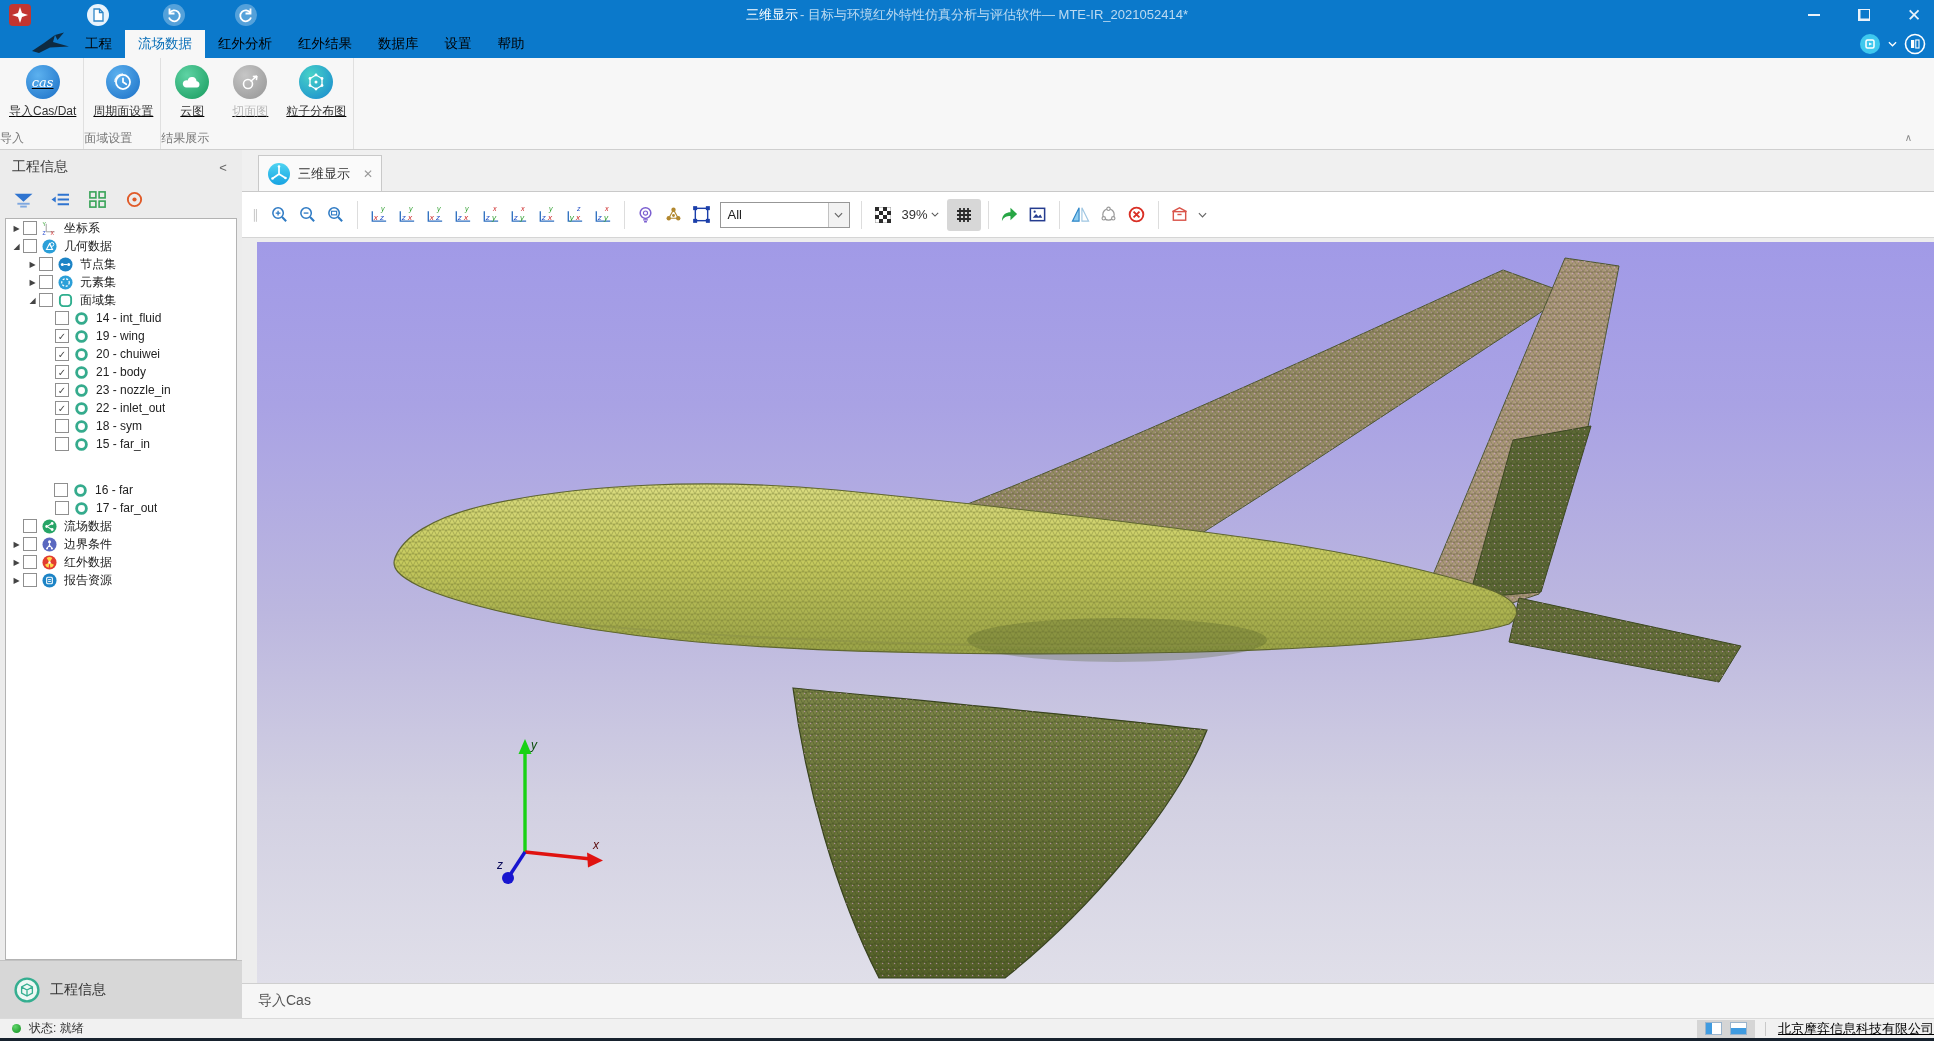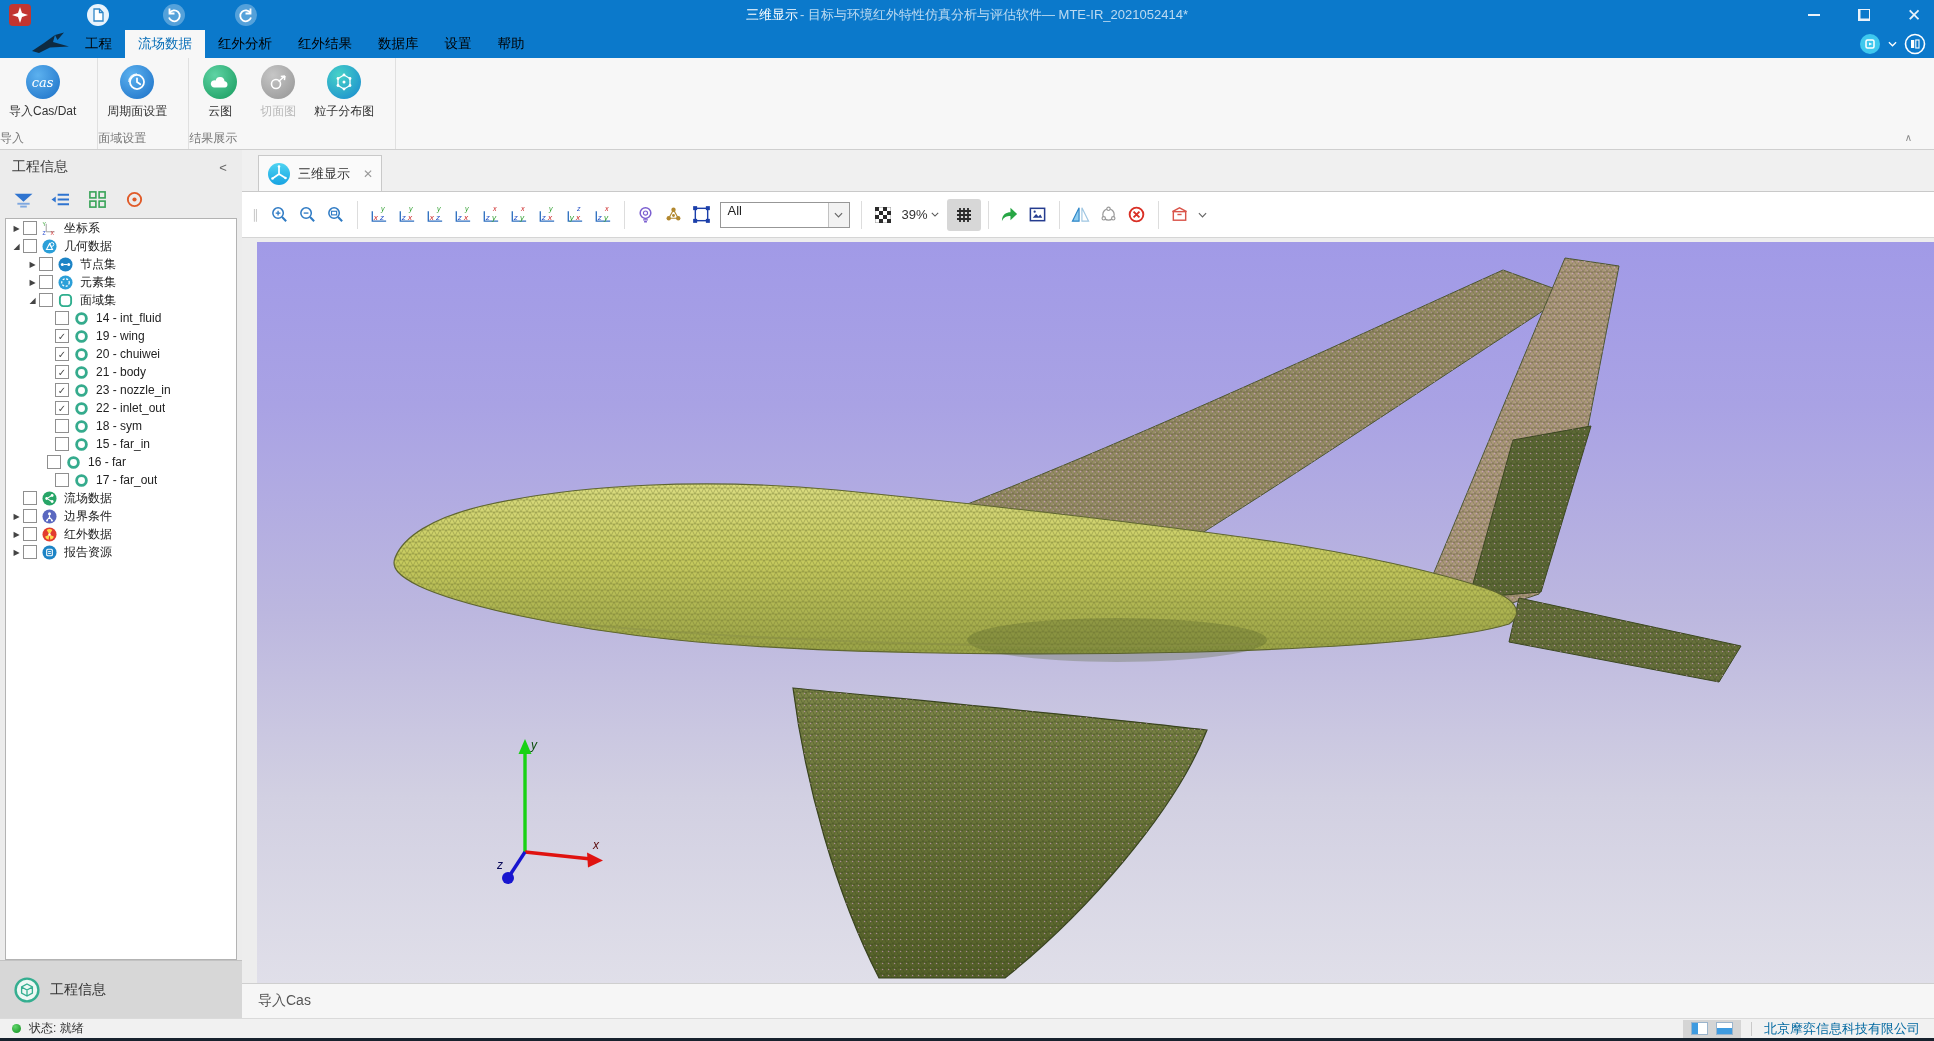--- a/index.html
+++ b/index.html
@@ -26,21 +26,21 @@
   .menubar{position:absolute;left:0;top:30px;right:0;height:28px;background:#0b79cb;}
   .logo{position:absolute;left:28px;top:1px;}
   .menu-items{position:absolute;left:72px;top:0;height:28px;display:flex;}
   .menu-item{height:28px;line-height:28px;padding:0 13px;font-size:13.5px;color:#000000;cursor:default;}
   .menu-item.active{background:#f7f7f7;color:#0a6fb8;}
   .menu-right{position:absolute;right:8px;top:2px;height:24px;display:flex;align-items:center;gap:7px;}
 
   
   .ribbon{position:absolute;left:0;top:58px;right:0;height:92px;background:#f7f7f7;border-bottom:1px solid #cfcfcf;box-sizing:border-box;}
   .ribbon-groups{display:flex;height:100%;}
-  .ribbon-group{position:relative;border-right:1px solid #e0e0e0;padding:5px 18px 18px 6px;display:flex;gap:8px;align-items:flex-start;justify-content:center;}
+  .ribbon-group{position:relative;border-right:1px solid #e0e0e0;padding:5px 4px 18px 6px;display:flex;gap:8px;align-items:flex-start;justify-content:center;text-decoration:underline;}
   .group-label{position:absolute;left:0;right:0;bottom:2px;text-align:left;font-size:12px;color:#787878;}
   .ribbon-btn{display:flex;flex-direction:column;align-items:center;width:max-content;min-width:44px;padding:2px 3px;}
   .rb-circle{width:34px;height:34px;border-radius:50%;display:flex;align-items:center;justify-content:center;}
   .rb-label{margin-top:4px;font-size:12px;color:#333;white-space:nowrap;}
   .ribbon-btn.disabled .rb-label{color:#b9b9b9;}
   .c-blue{background:radial-gradient(circle at 35% 30%,#5cb1ef,#1a6fc6);}
   .c-green{background:radial-gradient(circle at 35% 30%,#5ed3a4,#169a5c);}
   .c-gray{background:radial-gradient(circle at 35% 30%,#c6c6c6,#949494);}
   .c-teal{background:radial-gradient(circle at 35% 30%,#47d2c8,#1787cf);}
   .cas-text{color:#fff;font-size:13px;font-style:italic;font-family:"DejaVu Serif",serif;}
@@ -72,21 +72,21 @@
   .tabbar{position:relative;height:42px;background:#f0f0f0;border-bottom:1px solid #c9c9c9;box-sizing:border-box;}
   .tab{position:absolute;left:16px;top:5px;height:36px;width:124px;background:#fafafa;border:1px solid #c9c9c9;border-bottom:none;
        box-sizing:border-box;display:flex;align-items:center;gap:7px;padding:0 8px;}
   .tab-label{font-size:13px;color:#333;}
   .tab-close{margin-left:auto;color:#9a9a9a;font-size:12px;cursor:default;}
   .vtoolbar{height:46px;background:#fff;border-bottom:1px solid #d5d5d5;box-sizing:border-box;display:flex;align-items:center;padding-left:10px;}
   .tbtn{width:28px;height:32px;display:flex;align-items:center;justify-content:center;border-radius:3px;}
   .tbtn.pressed{background:#d7d7d7;width:34px;}
   .tsep{width:1px;height:28px;background:#ddd;margin:0 7px;flex:none;}
   .thandle{color:#c9c9c9;font-size:13px;margin-right:6px;letter-spacing:1px;}
-  .combo{width:128px;height:24px;border:1px solid #979797;background:#fff;display:flex;align-items:flex-start;margin:0 4px;}
+  .combo{width:128px;height:24px;border:1px solid #979797;background:#fff;display:flex;align-items:center;margin:0 4px;}
   .combo-value{flex:1;font-size:13px;color:#222;padding-left:7px;}
   .combo-arrow{width:20px;height:100%;border-left:1px solid #c2c2c2;background:#f2f2f2;display:flex;align-items:center;justify-content:center;}
   .zoomlabel{font-size:13px;color:#333;margin:0 3px 0 5px;}
   .caret{display:inline-flex;}
 
   
   .viewport{position:absolute;left:15px;right:0;top:92px;bottom:35px;
     background:linear-gradient(180deg,#a19ae7 0%,#a9a2e4 22%,#bcb7df 50%,#d2d0e2 75%,#e0dfe9 100%);overflow:hidden;}
   .viewport svg.scene{position:absolute;left:0;top:0;width:100%;height:100%;}
   .triad{position:absolute;left:240px;top:495px;}
@@ -96,21 +96,21 @@
           box-sizing:border-box;display:flex;align-items:center;padding-left:16px;font-size:14px;color:#555;}
   .statusbar{position:absolute;left:0;right:0;bottom:3px;height:20px;background:#f1f1f1;border-top:1px solid #dadada;
              box-sizing:border-box;display:flex;align-items:center;font-size:12px;color:#333;}
   .statusdot{width:9px;height:9px;border-radius:50%;background:radial-gradient(circle at 35% 30%,#5fd66a,#0f8c1d);margin:0 8px 0 12px;}
   .status-right{margin-left:auto;display:flex;align-items:center;height:100%;}
   .laybox{background:#d5d5d5;height:18px;display:flex;align-items:center;gap:8px;padding:0 8px;margin-right:10px;}
   .lay{width:17px;height:13px;background:#fff;border:1px solid #9ab4cc;box-sizing:border-box;}
   .lay1{background:linear-gradient(90deg,#3f9be0 0 40%,#fff 40%);}
   .lay2{background:linear-gradient(180deg,#fff 0 45%,#3f9be0 45%);}
   .status-sep{width:1px;height:14px;background:#c9c9c9;margin-right:12px;}
-  .company{margin-right:14px;font-size:13px;color:#0369a1;}
+  .company{margin-right:0;font-size:13px;color:#000000;text-decoration:underline;}
   .bottom-strip{position:absolute;left:0;right:0;bottom:0;height:3px;background:#17222e;}
 </style>
 </head>
 <body>
 
 <div id="app">
 
   <div class="titlebar">
     <span class="appicon icn">
       <svg viewBox="0 0 24 24" width="24" height="24">
@@ -427,21 +427,21 @@
         <div class="trow" style="padding-left: 36px;">
           <span class="texp"></span>
           <span class="tcb"></span>
           <span class="ticn icn">
             <svg viewBox="0 0 16 16">
               <circle cx="8" cy="8" r="5.2" fill="none" stroke="#35ab8d" stroke-width="3"></circle>
             </svg>
           </span>
           <span class="tlabel">15 - far_in</span>
         </div>
-        <div class="trow" style="padding-left: 28px;">
+        <div class="trow" style="padding-left: 35px; margin-top: 28px;">
           <span class="texp"></span>
           <span class="tcb"></span>
           <span class="ticn icn">
             <svg viewBox="0 0 16 16">
               <circle cx="8" cy="8" r="5.2" fill="none" stroke="#35ab8d" stroke-width="3"></circle>
             </svg>
           </span>
           <span class="tlabel">16 - far</span>
         </div>
         <div class="trow" style="padding-left: 36px;">

